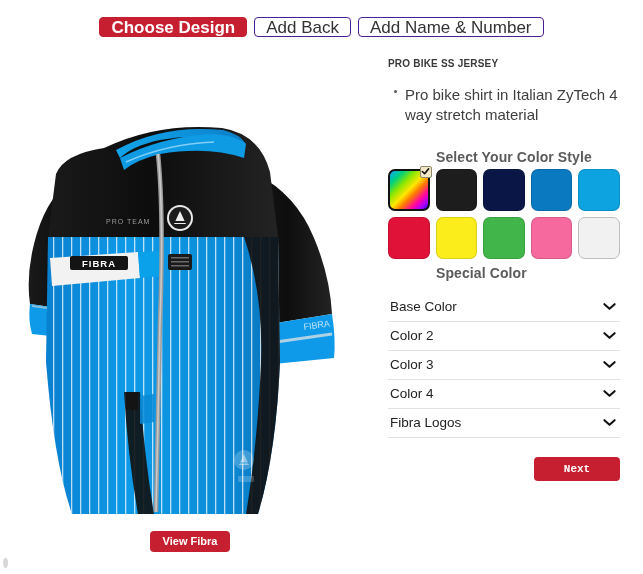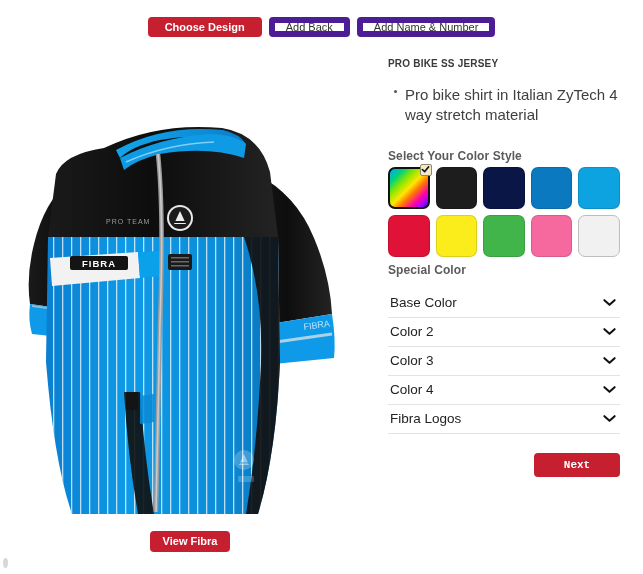--- a/index.html
+++ b/index.html
@@ -12,23 +12,23 @@
   #app { position: relative; width: 643px; height: 574px; background:#fff; }
 
   
   .tabbar {
     position: absolute; left: 0; top: 17px; width: 643px;
     display: flex; justify-content: center; align-items: center; gap: 7px;
   }
   .tab {
     height: 20px; padding: 0 11px;
     display: flex; align-items: center; justify-content: center;
-    font-size: 11px; line-height: 1;
+    font-size: 17px; line-height: 1;
     border-radius: 4px;
-    border: 6px solid #4c1d95;
+    border: 1px solid #4c1d95;
     background: #fff; color: #333;
     white-space: nowrap;
     cursor: pointer;
   }
   .tab.active {
     background: #c62030; border-color: #c62030; color: #fff; font-weight: bold;
   }
 
   
   .preview { position: absolute; left: 0; top: 42px; width: 380px; height: 532px; }
@@ -70,22 +70,22 @@
     display: flex; align-items: center; justify-content: space-between;
     border-bottom: 1px solid #e2e2e2;
     padding: 6px 4px 7px 2px;
     cursor: pointer;
   }
   .acc-title { font-size: 13.5px; color: #222; font-weight: normal; }
   .chev { width: 13px; height: 9px; flex: 0 0 auto; }
 
   .colorbody { padding-top: 7px; padding-bottom: 2px; }
   .small-label {
-    font-size: 12px; font-weight: bold; color: #5b5b5b;
-    letter-spacing: .1px; margin-bottom: 4px;
+    font-size: 14px; font-weight: bold; color: #5b5b5b;
+    letter-spacing: .1px; margin-bottom: 4px; margin-left: 48px;
   }
   .small-label.after { margin-top: 4px; margin-bottom: 10px; font-weight: bold; }
   .swatch-row { display: flex; gap: 6px; margin-bottom: 6px; }
   .swatch {
     width: 42px; height: 42px; border-radius: 7px;
     border: 1px solid rgba(0,0,0,.12);
     position: relative; cursor: pointer;
   }
   .swatch.rainbow { border: 2px solid #111; }
   .swatch.white-sw { border: 1px solid #bdbdbd; }

